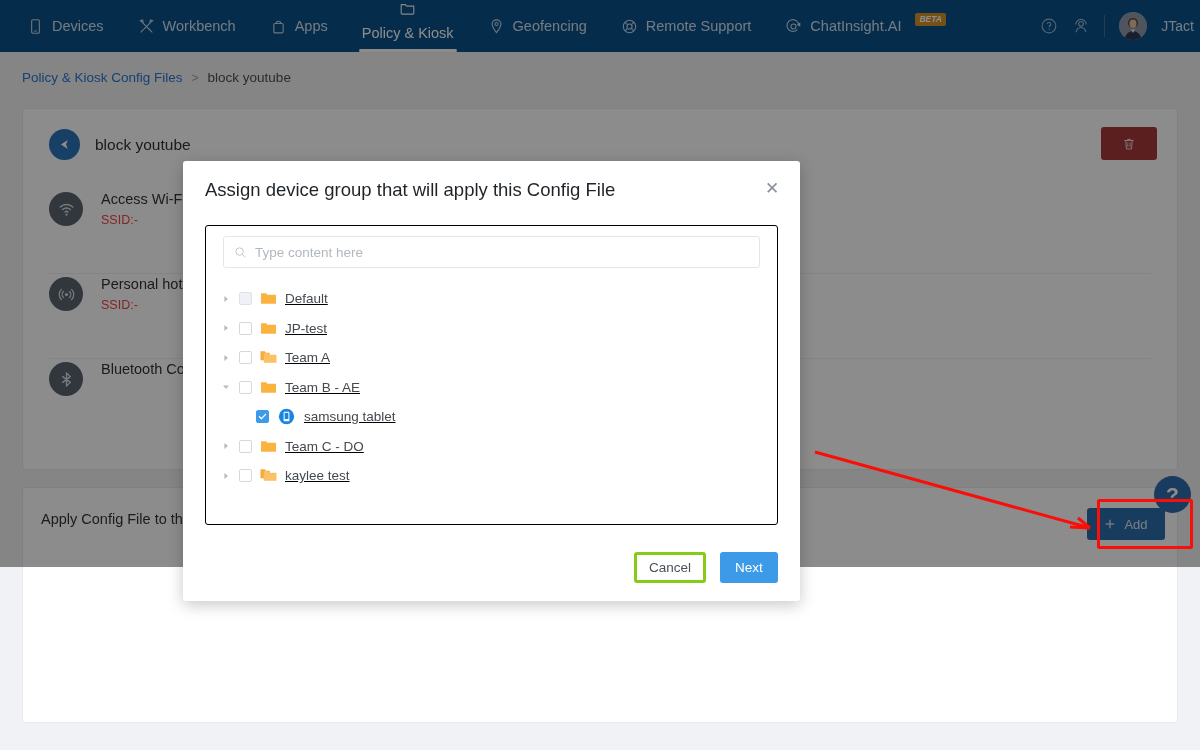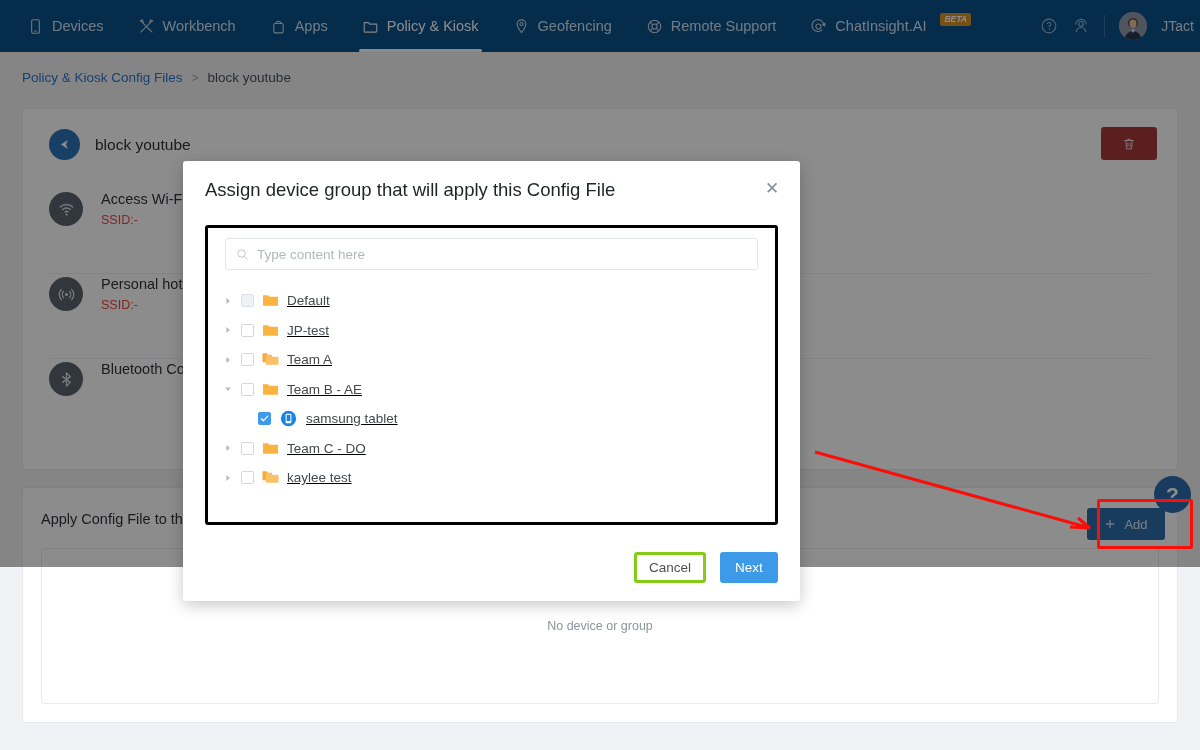--- a/index.html
+++ b/index.html
@@ -20,21 +20,21 @@
     position: absolute; top: 0; left: 0; width: 1200px; height: 52px;
     background: #0a5089; display: flex; align-items: center;
   }
   .nav-items { display: flex; align-items: center; height: 52px; padding-left: 10px; }
   .nav-item {
     display: flex; align-items: center; gap: 8px;
     height: 52px; padding: 0 17px;
     color: #cfe0ee; font-size: 14.5px; white-space: nowrap;
     position: relative;
   }
-  .nav-item.active { color: #ffffff; }
+  .nav-item.active { color: #ffffff; flex-direction: column; }
   .nav-item.active::after {
     content: ""; position: absolute; left: 14px; right: 14px; bottom: 0;
     height: 3px; background: #ffffff; border-radius: 2px;
   }
   .nav-icon { width: 17px; height: 17px; display: block; flex: 0 0 auto; opacity: .95; }
   .beta-badge {
     margin-left: 6px; background: #d79226; color: #fff;
     font-size: 8.5px; font-weight: bold; font-style: italic;
     padding: 1px 4px 1px 4px; border-radius: 2px; line-height: 11px;
     position: relative; top: -7px;
@@ -145,21 +145,21 @@
     display: flex; align-items: center; padding: 0 10px; gap: 8px;
   }
   .search-input {
     border: none; outline: none; flex: 1; font-size: 13.5px;
     color: #303438; font-family: inherit; background: transparent;
   }
   .search-input::placeholder { color: #b2b8be; }
 
   .tree-box {
     position: absolute; left: 22px; top: 64px; right: 22px; height: 300px;
-    border: 3px solid #000000; border-radius: 3px; overflow: auto;
+    border: 1px solid #000000; border-radius: 3px; overflow: auto;
   }
   .tree { position: absolute; left: 0; top: 52px; right: 0; padding: 6px 0; }
   .tree-row {
     display: flex; align-items: center; height: 29.5px;
     padding-left: 14px; gap: 8px; cursor: pointer; text-decoration: underline;
   }
   .tree-row.child { padding-left: 50px; gap: 9px; }
   .caret {
     width: 11px; height: 11px; flex: 0 0 auto;
     display: flex; align-items: center; justify-content: center;
@@ -367,23 +367,20 @@
           </div>
           <div class="cfg-text">
             <div class="cfg-name">Bluetooth Connection</div>
           </div>
         </div>
       </div>
     </div>
 
     <div class="card" id="card-apply">
       <div class="apply-title">Apply Config File to the</div>
-      <div class="apply-box">
-        <span class="apply-empty">No device or group</span>
-      </div>
     </div>
 
     <button class="btn btn-add">
       <svg width="12" height="12" viewBox="0 0 14 14">
         <line x1="7" y1="2" x2="7" y2="12" stroke="#dbe6f1" stroke-width="1.5"></line>
         <line x1="2" y1="7" x2="12" y2="7" stroke="#dbe6f1" stroke-width="1.5"></line>
       </svg>
       <span>Add</span>
     </button>
 

